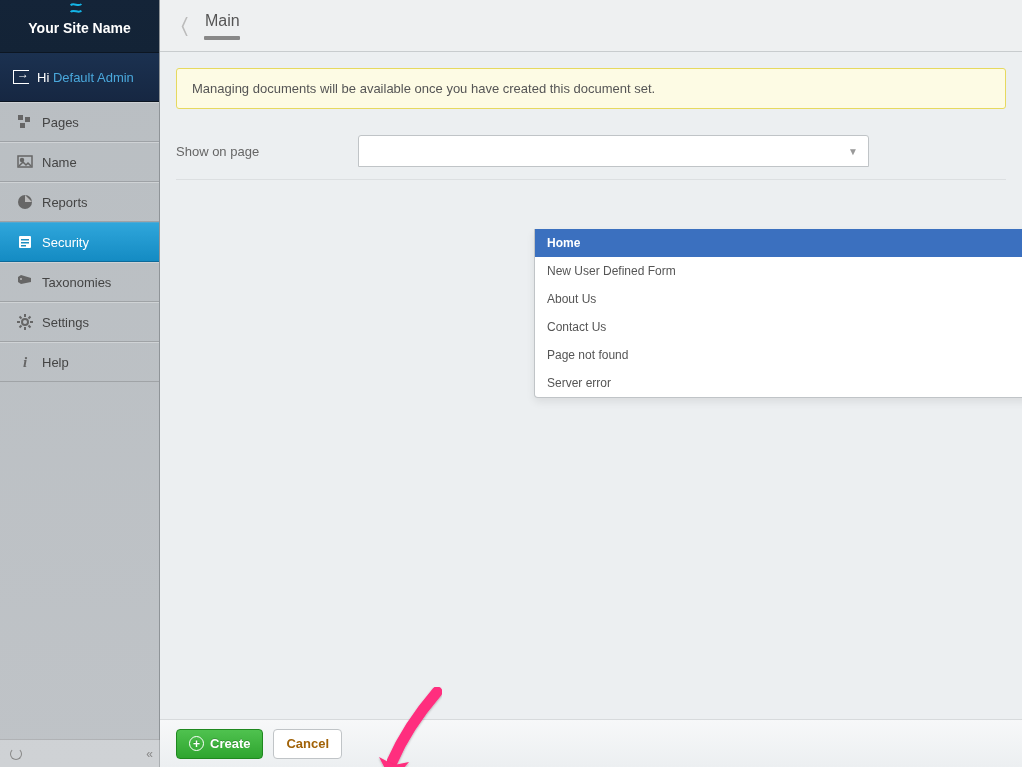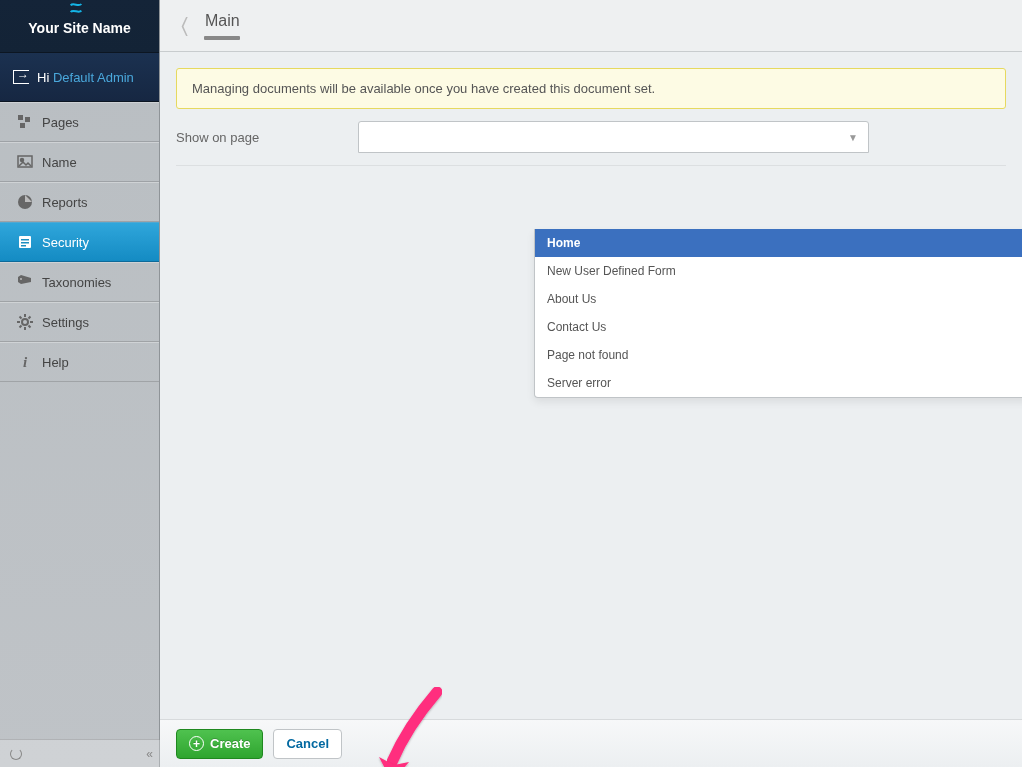--- a/index.html
+++ b/index.html
@@ -31,41 +31,41 @@
   .back-chevron { color: #bbb; font-size: 22px; margin-right: 10px; padding:4px 6px; }
   .header-titles { flex: 1; }
   .breadcrumb-link { color: #0073aa; font-size: 12px; }
   .breadcrumb-sep { color: #999; font-size: 12px; }
   .page-title { color: #555; font-size: 18px; font-weight: normal; margin-top: 2px; }
   .header-tab { color: #555; font-size: 16px; padding-bottom: 4px; text-align:center; }
   .header-tab-line { width: 36px; height: 4px; background: #888; margin: 2px auto 0; border-radius:1px;}
   
   .content { flex: 1; padding: 16px; position: relative; background: #eceff1; }
   
-  .notice { background: #fdfbe4; border: 1px solid #e6d95f; border-radius: 3px; padding: 12px 15px; color: #555; font-size: 13px; }
+  .notice { background: #fdfbe4; border: 1px solid #e6d95f; border-radius: 3px; padding: 12px 15px; color: #555; font-size: 13px; margin-bottom: 14px; }
   
   .form-row { display: flex; align-items: center; padding: 12px 0; border-bottom: 1px solid #dcdfe1; }
   .form-row:last-of-type { border-bottom: 1px solid #dcdfe1; }
   .form-label { width: 182px; color: #666; font-size: 13px; }
   .form-field { flex: 1; max-width: 511px; }
   
   .text-input { width: 100%; height: 32px; border: 1px solid #c0c4c7; border-radius: 3px; padding: 0 10px; font-size: 13px; color: #555; background: #fff; }
   
   .select-box { width: 100%; height: 32px; border: 1px solid #c0c4c7; border-radius: 3px 3px 0 0; background: #fff; display: flex; align-items: center; justify-content: space-between; padding: 0 10px; cursor: pointer; }
   .select-arrow { color: #999; font-size: 10px; }
   
   .dropdown { position: absolute; top: 177px; left: 374px; width: 511px; background: #fff; border: 1px solid #c0c4c7; border-top: none; border-radius: 0 0 4px 4px; box-shadow: 0 4px 8px rgba(0,0,0,0.08); z-index: 10; overflow:hidden;}
   .dropdown-item { padding: 7px 12px; font-size: 12px; color: #555; cursor: pointer; }
   .dropdown-item.selected { background: #3b70bf; color: #fff; font-weight: bold; }
   
   .footer { height: 48px; background: linear-gradient(#f7f8f9,#eceff1); border-top: 1px solid #d7dadc; display: flex; align-items: center; padding: 0 16px; gap: 10px; }
   .btn { height: 30px; border-radius: 4px; padding: 0 12px; font-size: 13px; font-weight: bold; display: inline-flex; align-items: center; cursor: pointer; }
   .btn-create { background: linear-gradient(#4fc24f, #2fa52f); border: 1px solid #1f881f; color: #fff; text-shadow: 0 -1px 0 rgba(0,0,0,0.2); }
   .btn-create .plus { width: 15px; height: 15px; border: 1.5px solid #fff; border-radius: 50%; display: inline-flex; align-items: center; justify-content: center; margin-right: 6px; font-size: 12px; line-height:1; }
-  .btn-cancel { background: #fff; border: 1px solid #c0c4c7; color: #0369a1; }
+  .btn-cancel { background: #fff; border: 1px solid #c0c4c7; color: #a16207; }
   
   .arrow-annotation { position: absolute; left: 217px; top: 635px; pointer-events: none; z-index: 20; }
   
   svg.icon-svg { width:16px; height:16px; }
 </style>
 </head>
 <body>
 
 <div class="sidebar">
   <div class="sidebar-header">

